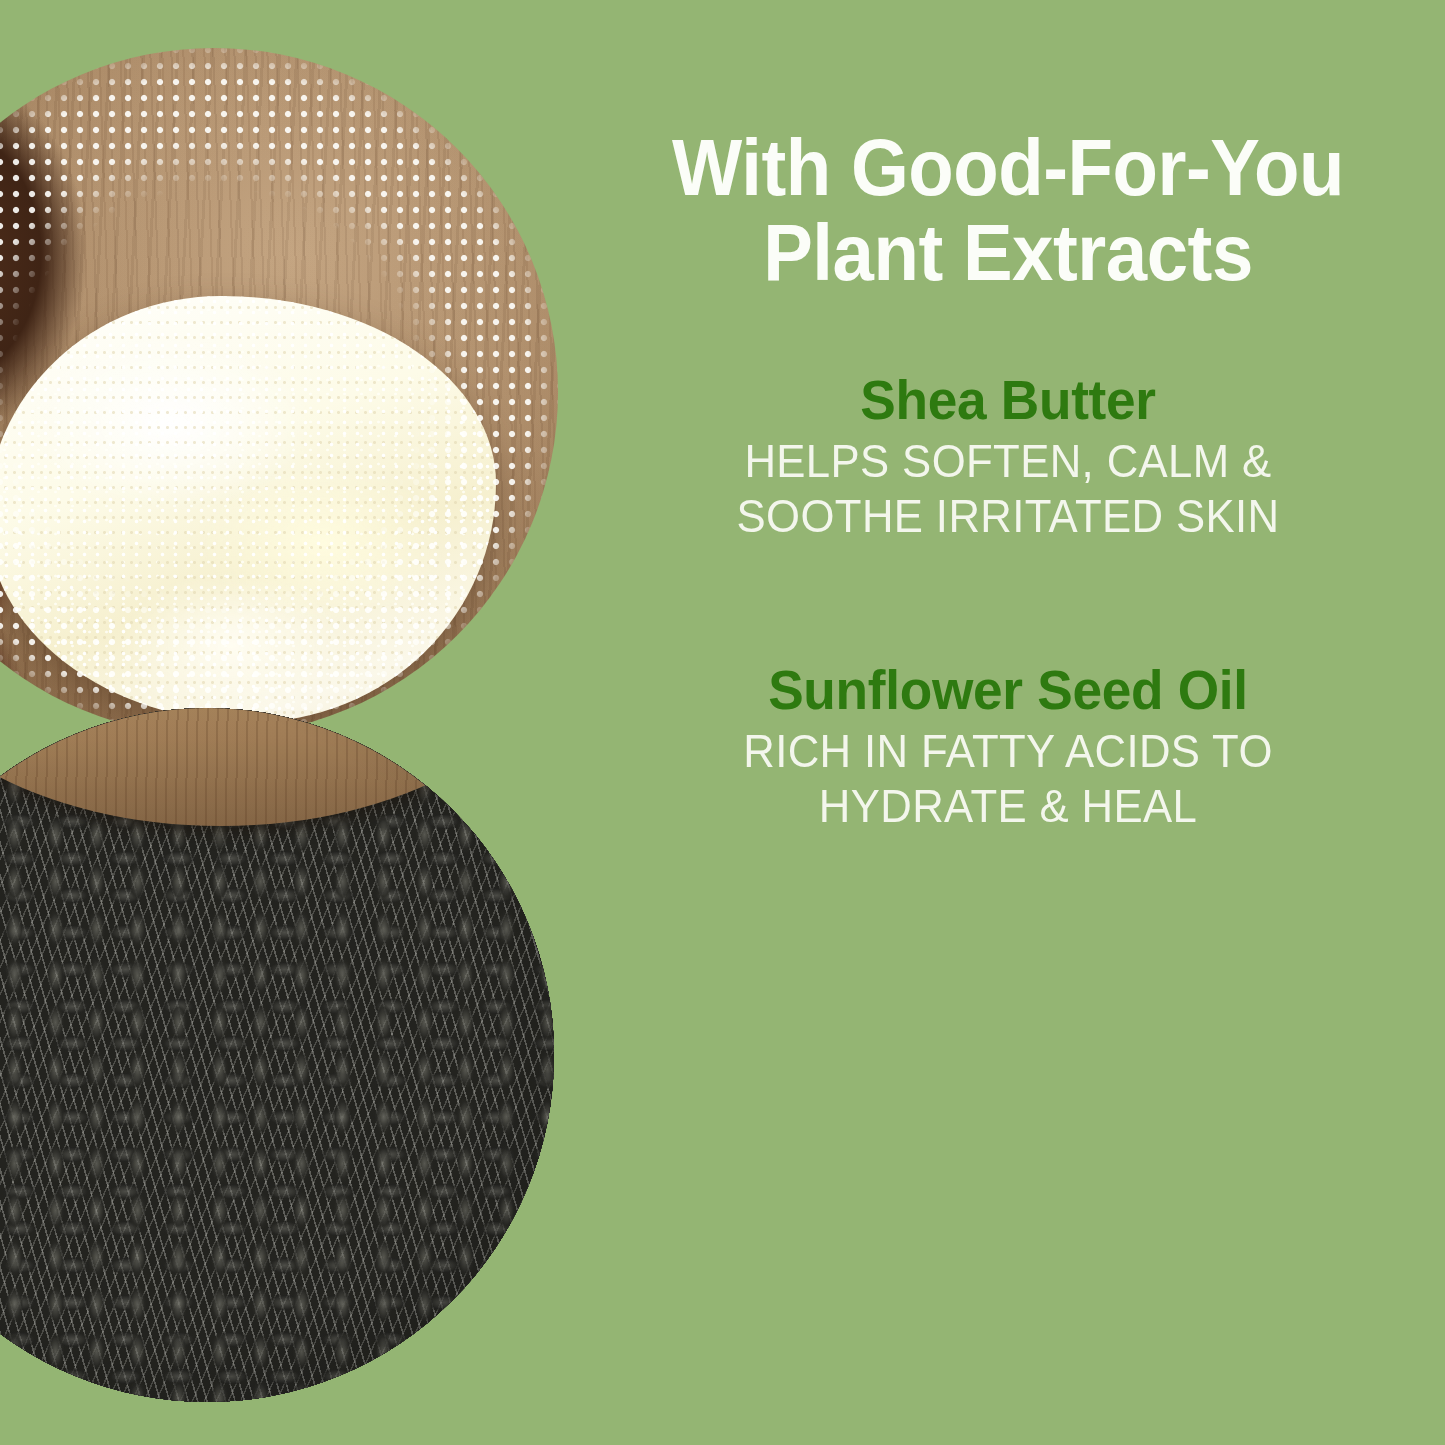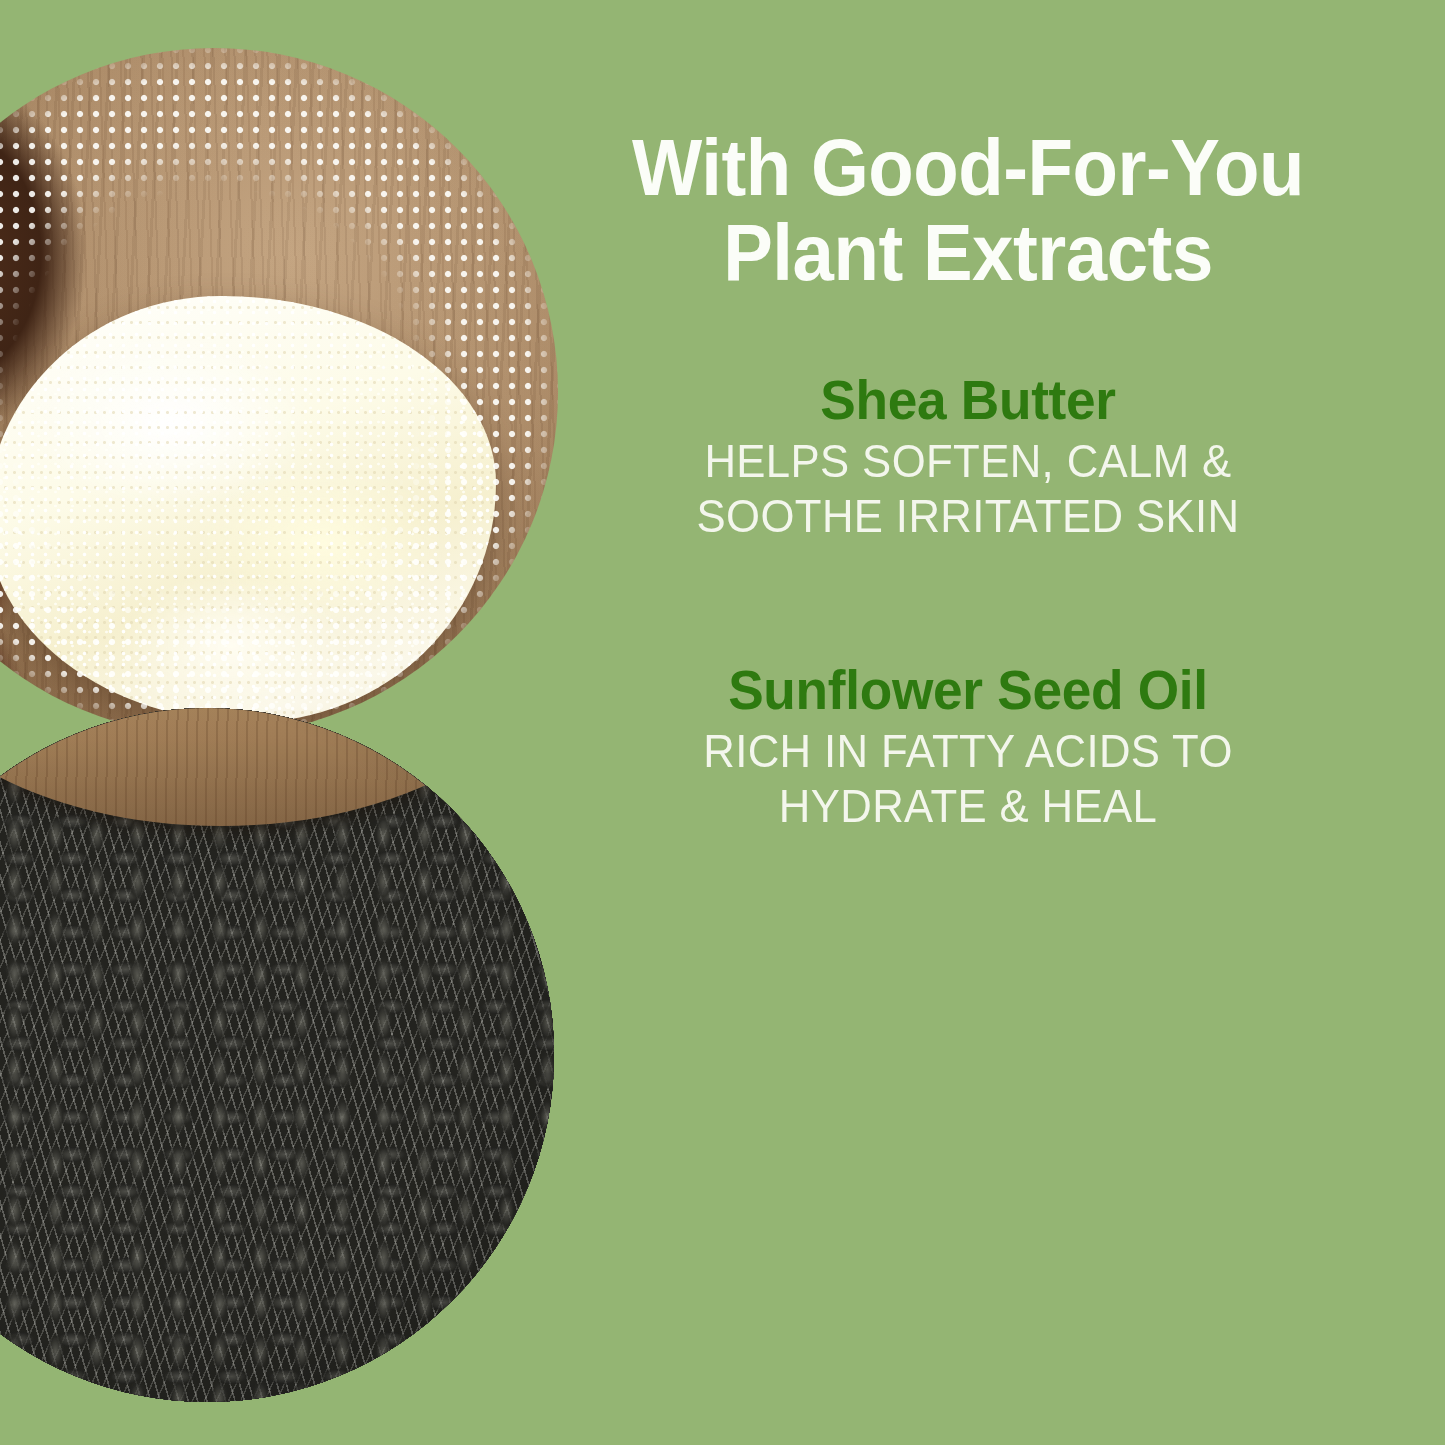--- a/index.html
+++ b/index.html
@@ -173,21 +173,21 @@
   #seeds-vignette {
     position: absolute;
     inset: 0;
     border-radius: 50%;
     background: radial-gradient(circle at 45% 45%, rgba(0,0,0,0) 58%, rgba(0,0,0,.28) 100%);
   }
 
   
   #text-column {
     position: absolute;
-    left: 548px;
+    left: 588px;
     top: 0;
     width: 840px;
     height: 1243px;
   }
 
   #headline {
     position: absolute;
     top: 126px;
     left: 0;
     width: 840px;

